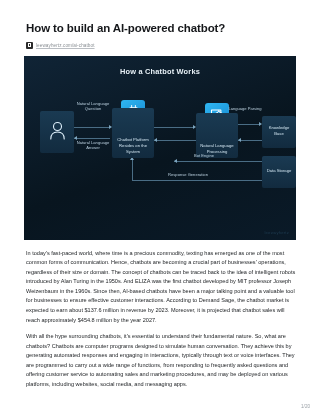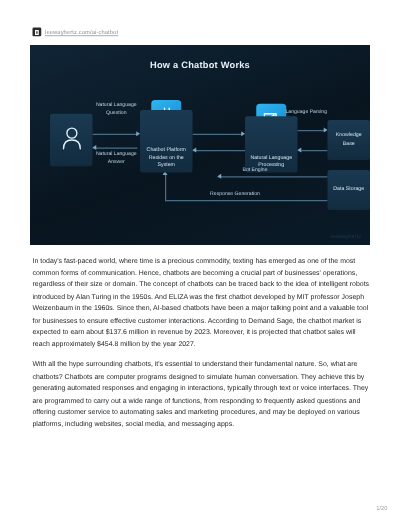--- a/index.html
+++ b/index.html
@@ -61,21 +61,21 @@
     text-decoration: underline;
     text-decoration-color: #b9bdc2;
     letter-spacing: 0.1px;
     white-space: nowrap;
   }
 
   
   .diagram {
     position: relative;
     width: 272px;
-    height: 160px;
+    height: 184px;
     background: #0b1b2b;
     background: linear-gradient(160deg, #102436 0%, #08151f 55%, #0a1a28 100%);
     margin: 0 0 0 -2px;
     overflow: hidden;
   }
   .diagram-title {
     position: absolute;
     top: 11px;
     left: 0;
     width: 100%;
@@ -193,20 +193,21 @@
     bottom: 5px;
     font-size: 4.6px;
     color: #9aa0a6;
   }
 </style>
 </head>
 <body>
 
 <div class="page">
 
+  <h1 class="page-title">How to build an AI-powered chatbot?</h1>
 
   <div class="source-line">
     <span class="favicon"></span>
     <span class="source-url">leewayhertz.com/ai-chatbot</span>
   </div>
 
   <div class="diagram">
 
     <div class="diagram-title">How a Chatbot Works</div>
 

